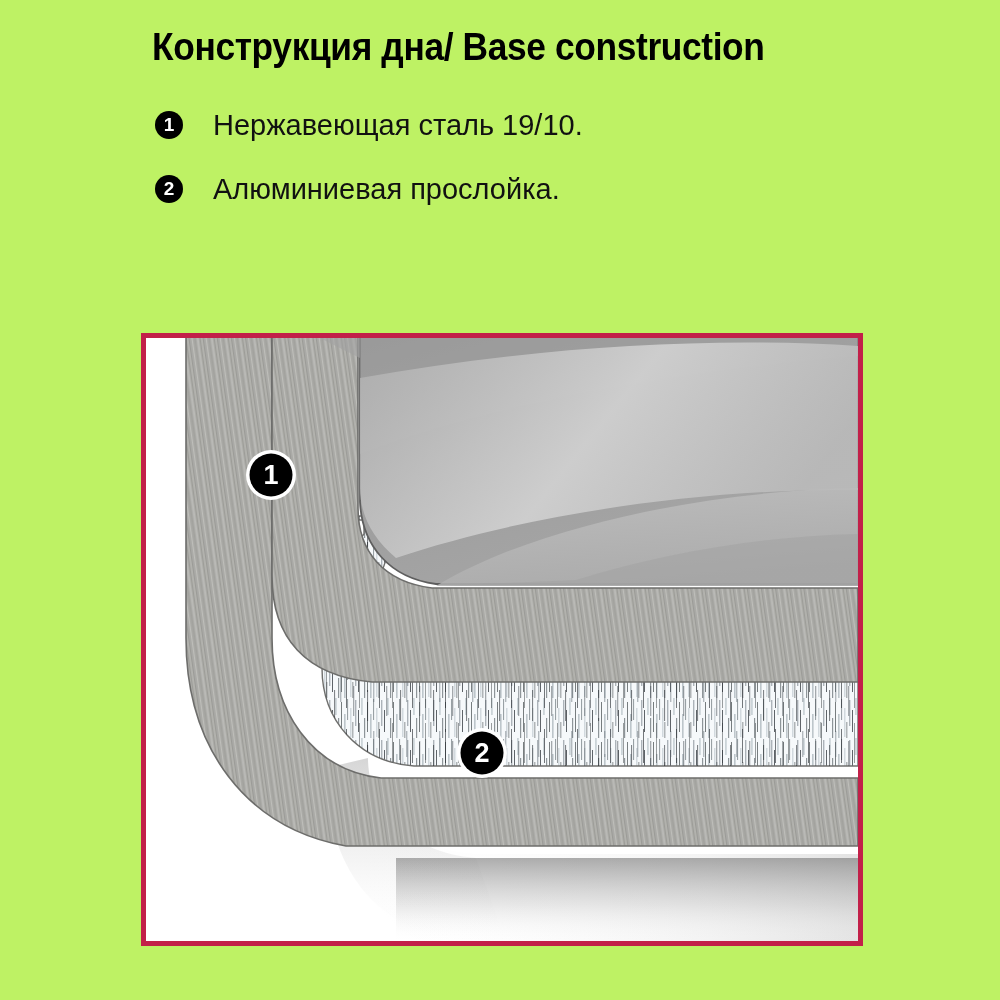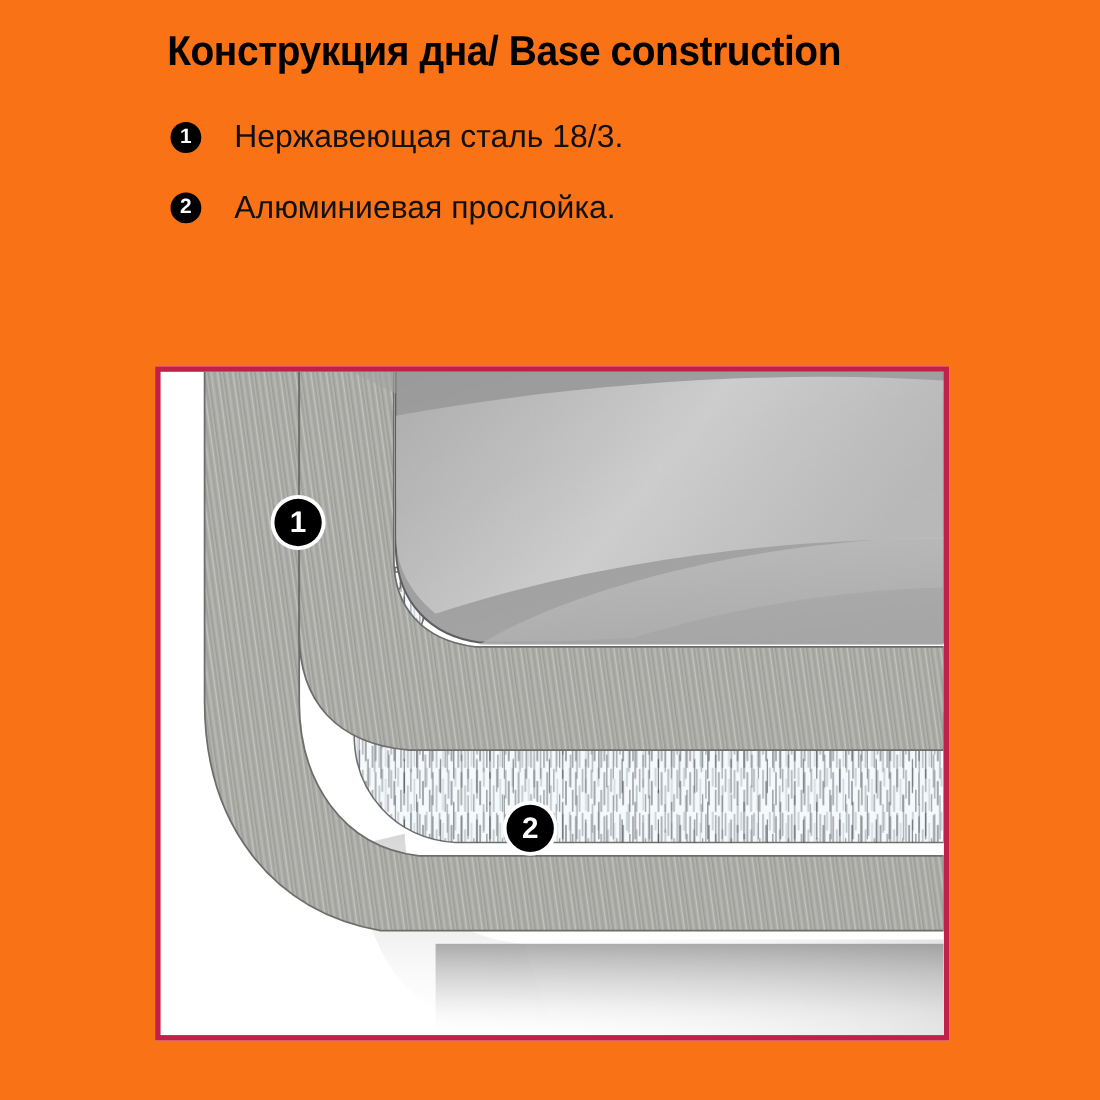--- a/index.html
+++ b/index.html
@@ -4,21 +4,21 @@
 <style>
   html, body {
     margin: 0;
     padding: 0;
     background: #ffffff;
   }
   #page {
     position: relative;
     width: 1000px;
     height: 1000px;
-    background: #f97316;
+    background: #bef264;
     font-family: "Liberation Sans", sans-serif;
     overflow: hidden;
   }
 
   
   .title {
     position: absolute;
     left: 152px;
     top: 26px;
     font-family: "Liberation Sans Narrow", "Liberation Sans", sans-serif;
@@ -90,21 +90,21 @@
 
 <div id="page">
 
   <div class="title">Конструкция дна/ Base construction</div>
 
   <div class="legend">
 
     <div class="legend-item">
       <span class="legend-badge">1</span>
       <div class="legend-lines">
-        <div class="legend-line">Нержавеющая сталь 18/3.</div>
+        <div class="legend-line">Нержавеющая сталь 19/10.</div>
       </div>
     </div>
 
     <div class="legend-item">
       <span class="legend-badge">2</span>
       <div class="legend-lines">
         <div class="legend-line">Алюминиевая прослойка.</div>
       </div>
     </div>
 

